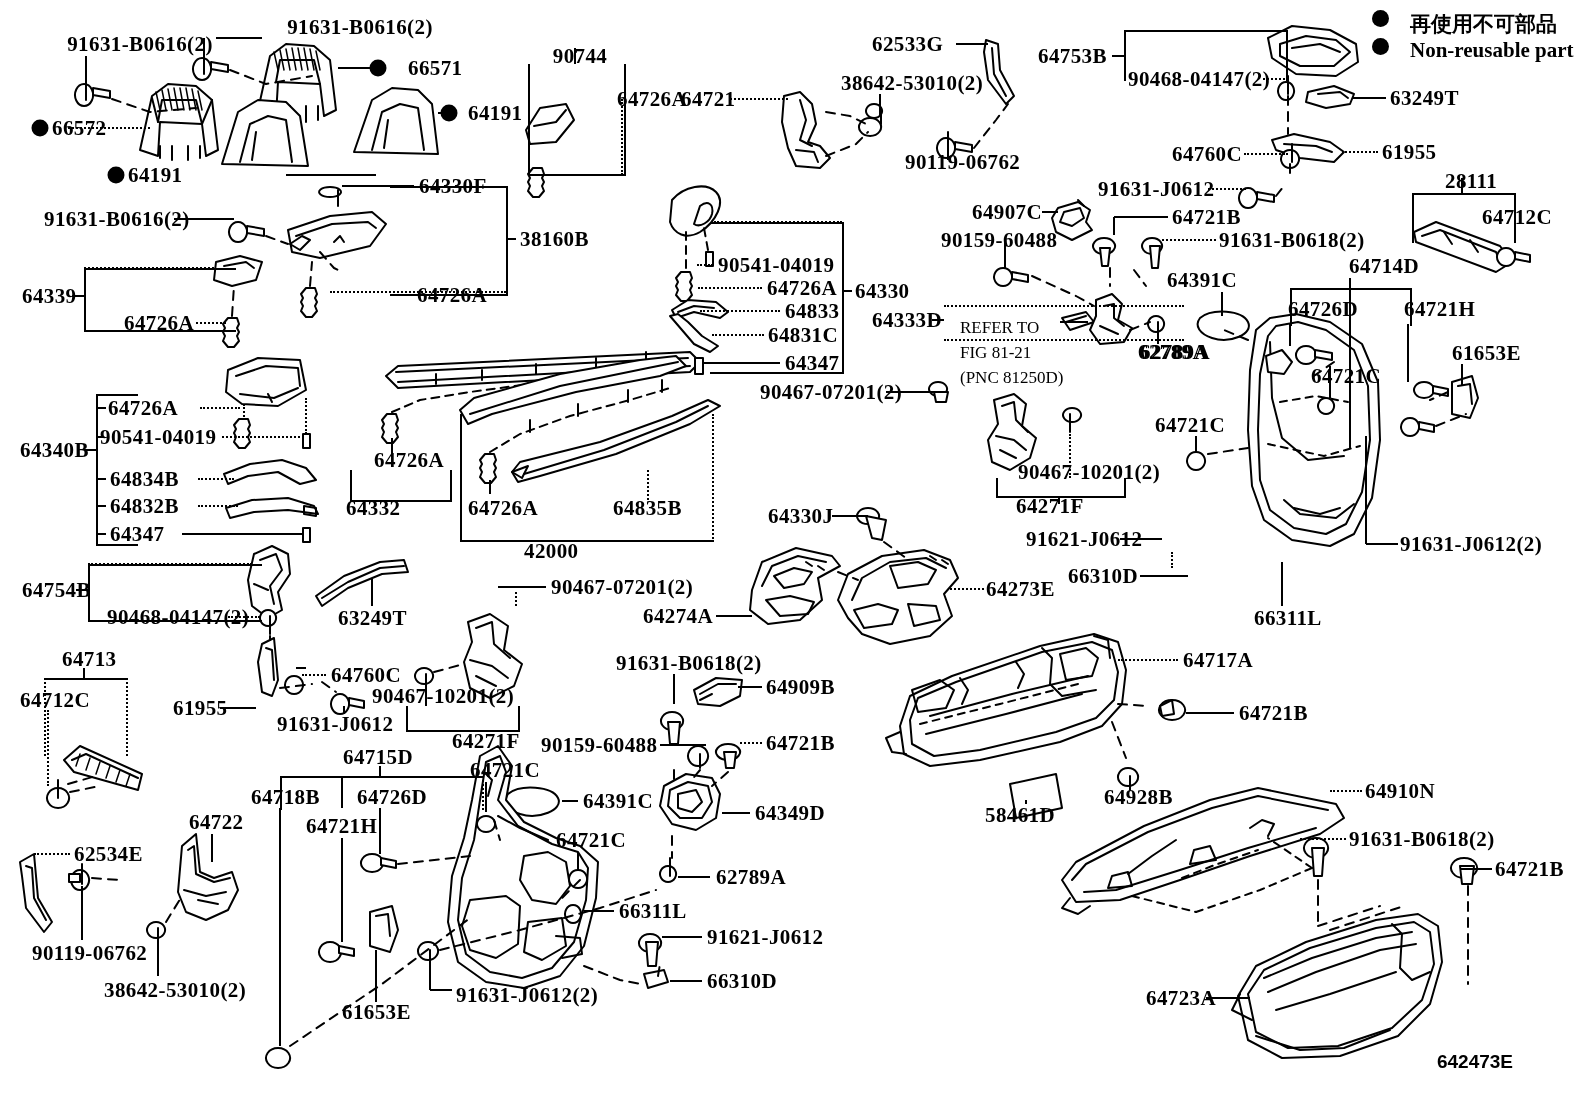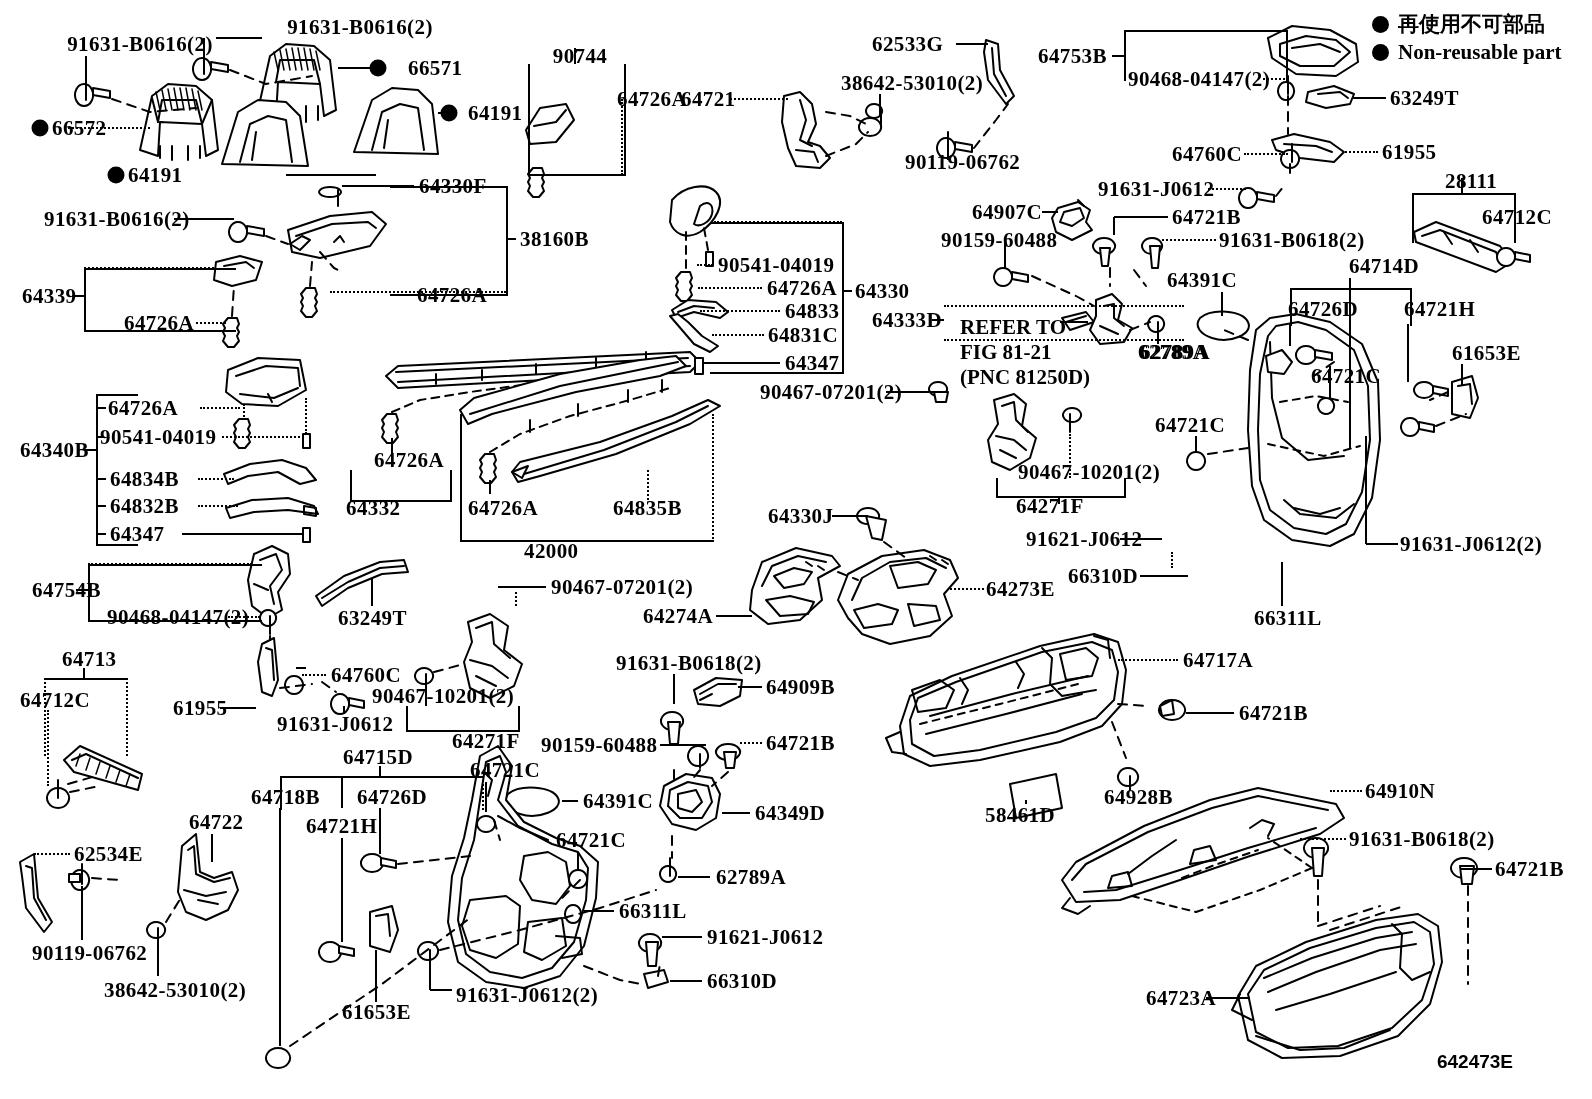--- a/index.html
+++ b/index.html
@@ -23,33 +23,33 @@
   .ln.h{height:2px;transform:translateY(-50%);}
   .ln.v{width:2px;transform:translateX(-50%);}
   .dl{position:absolute;height:0;border-top:2px dotted #000;transform:translateY(-50%);}
   .dv{position:absolute;width:0;border-left:2px dotted #000;transform:translateX(-50%);}
   .dashl{position:absolute;height:0;border-top:2px dashed #000;transform:translateY(-50%);}
   .brk{position:absolute;border:2px solid #000;border-right:none;}
   .brkR{position:absolute;border:2px solid #000;border-left:none;}
   .brkU{position:absolute;border:2px solid #000;border-bottom:none;}
   .brkD{position:absolute;border:2px solid #000;border-top:none;}
   .legend{position:absolute;left:1372px;top:10px;}
-  .legend .row{display:flex;align-items:center;gap:9px;height:28px;}
+  .legend .row{display:flex;align-items:flex-start;gap:21px;height:28px;}
   .legend .row span.t{font-weight:700;font-size:21px;}
   .legend .bullet{width:17px;height:17px;border-radius:50%;background:#000;flex:0 0 auto;}
   .jp{font-family:"DejaVu Sans",sans-serif;font-weight:700;font-size:20px;}
   #figno{
     position:absolute;left:1475px;top:1062px;
     font-family:"Liberation Sans","DejaVu Sans",sans-serif;
     font-weight:600;font-size:19px;color:#000;transform:translate(-50%,-50%);
   }
   .referbox{position:absolute;}
   .referbox .rb{
     font-family:"Liberation Serif","DejaVu Serif",serif;
-    font-weight:700;font-size:21px;line-height:25px;white-space:pre;
+    font-weight:400;font-size:17px;line-height:25px;white-space:pre;
   }
   svg.art{position:absolute;left:0;top:0;width:1592px;height:1099px;pointer-events:none;}
   svg.art *{vector-effect:non-scaling-stroke;}
 </style>
 </head>
 <body>
 
 <div id="sheet">
 
   <svg class="art" viewBox="0 0 1592 1099" xmlns="http://www.w3.org/2000/svg" fill="none" stroke="#000" stroke-width="2" stroke-linejoin="round" stroke-linecap="round">
@@ -891,21 +891,21 @@
       <div class="lbl" style="left: 524px; top: 551px;">42000</div>
       <div class="lbl" style="left: 768px; top: 516px;">64330J</div>
       <div class="lbl" style="left: 1018px; top: 472px;">90467-10201(2)</div>
       <div class="lbl" style="left: 1016px; top: 506px;">64271F</div>
       <div class="lbl" style="left: 1026px; top: 539px;">91621-J0612</div>
       <div class="lbl" style="left: 1068px; top: 576px;">66310D</div>
       <div class="lbl" style="left: 1254px; top: 618px;">66311L</div>
       <div class="lbl" style="left: 986px; top: 589px;">64273E</div>
       <div class="lbl" style="left: 643px; top: 616px;">64274A</div>
       <div class="lbl" style="left: 551px; top: 587px;">90467-07201(2)</div>
-      <div class="lbl" style="left: 32px; top: 590px;">64754B</div>
+      <div class="lbl" style="left: 22px; top: 590px;">64754B</div>
       <div class="lbl" style="left: 107px; top: 617px;">90468-04147(2)</div>
       <div class="lbl" style="left: 338px; top: 618px;">63249T</div>
       <div class="lbl" style="left: 62px; top: 659px;">64713</div>
       <div class="lbl" style="left: 20px; top: 700px;">64712C</div>
       <div class="lbl" style="left: 173px; top: 708px;">61955</div>
       <div class="lbl" style="left: 331px; top: 675px;">64760C</div>
       <div class="lbl" style="left: 277px; top: 724px;">91631-J0612</div>
       <div class="lbl" style="left: 372px; top: 696px;">90467-10201(2)</div>
       <div class="lbl" style="left: 452px; top: 741px;">64271F</div>
       <div class="lbl" style="left: 616px; top: 663px;">91631-B0618(2)</div>

